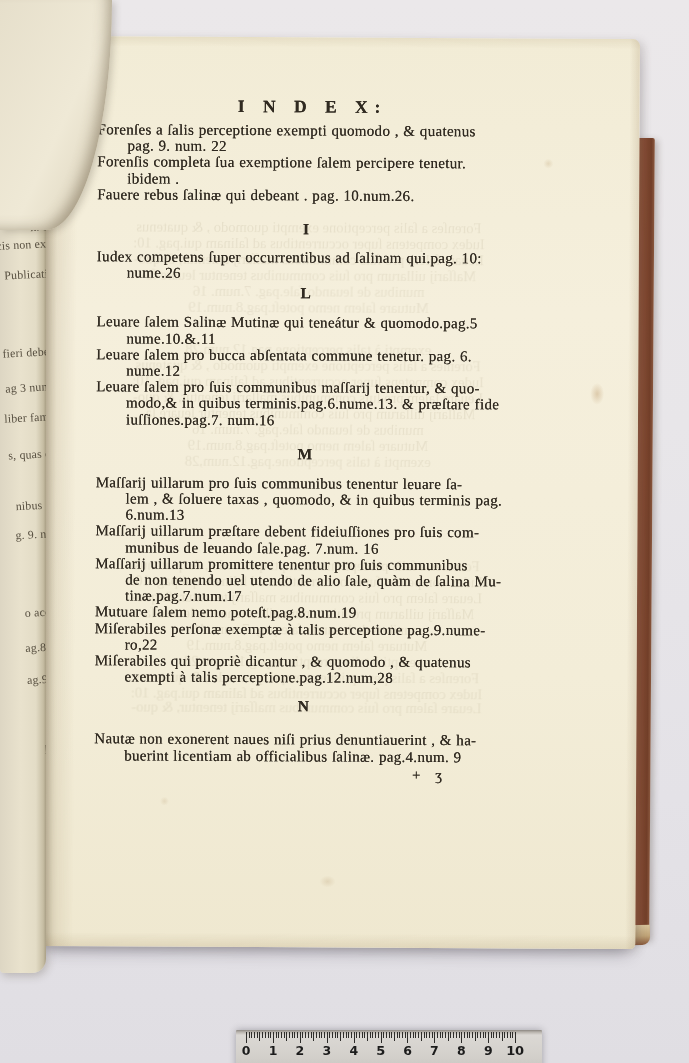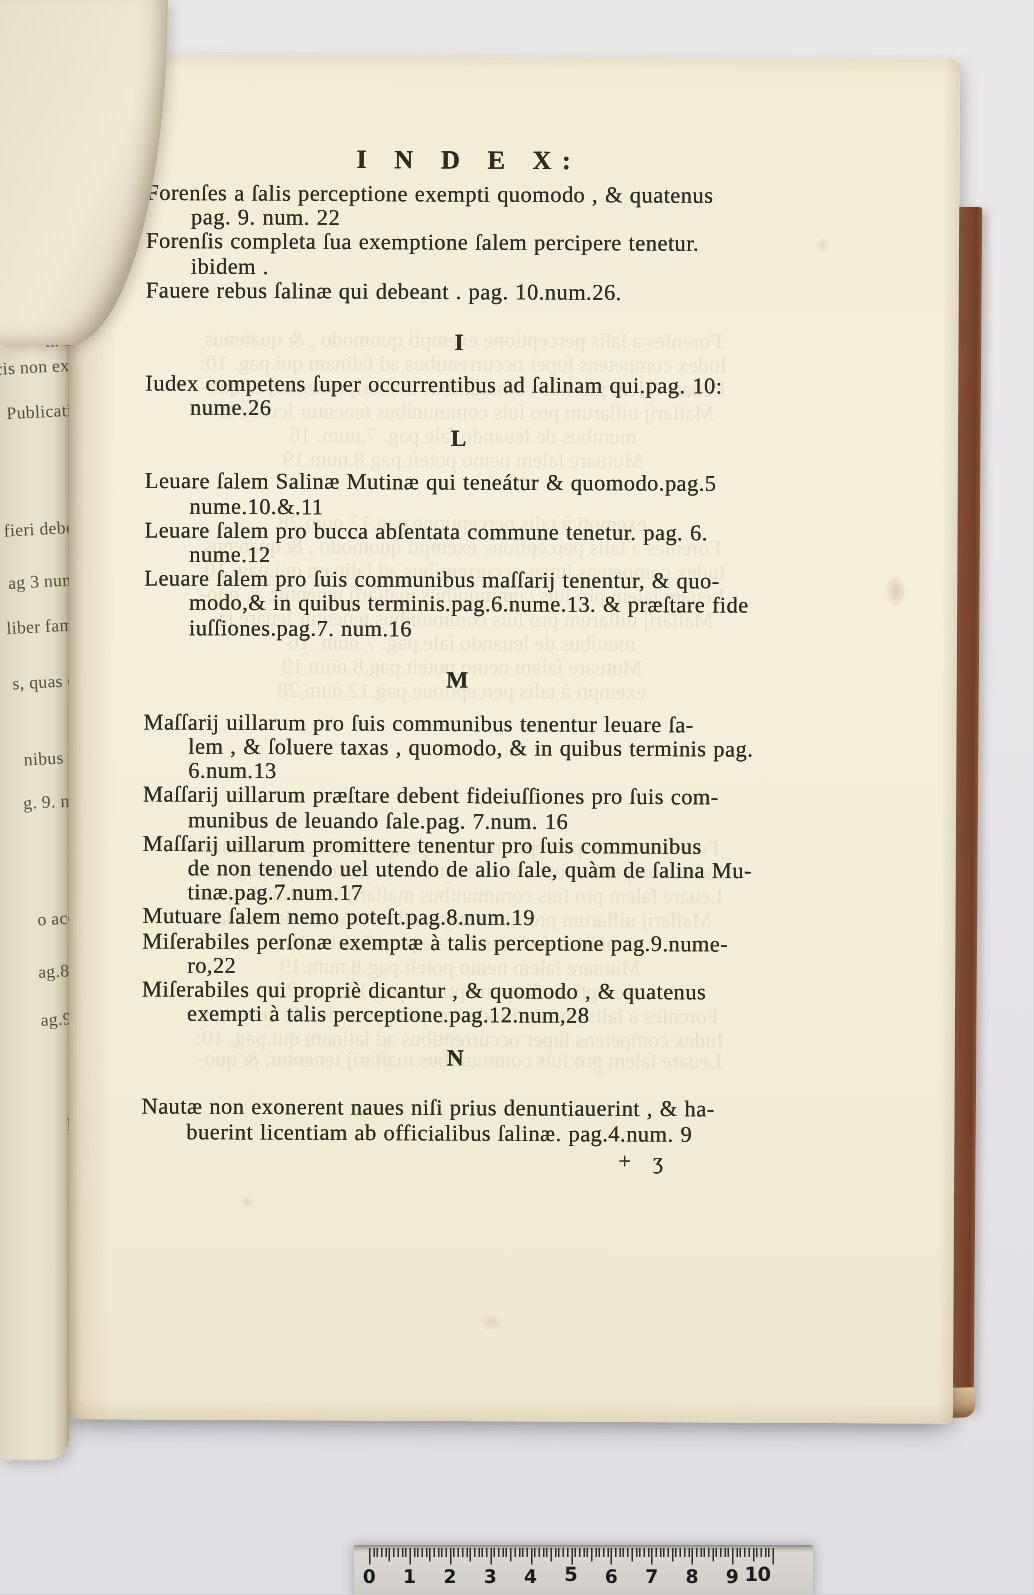--- a/index.html
+++ b/index.html
@@ -342,17 +342,17 @@
         <div class="ruler-number" style="left: 10px;">0</div>
         <div class="ruler-number" style="left: 36.9px;">1</div>
         <div class="ruler-number" style="left: 63.8px;">2</div>
         <div class="ruler-number" style="left: 90.7px;">3</div>
         <div class="ruler-number" style="left: 117.6px;">4</div>
         <div class="ruler-number major" style="left: 144.5px;">5</div>
         <div class="ruler-number" style="left: 171.4px;">6</div>
         <div class="ruler-number" style="left: 198.3px;">7</div>
         <div class="ruler-number" style="left: 225.2px;">8</div>
         <div class="ruler-number" style="left: 252.1px;">9</div>
-        <div class="ruler-number major" style="left: 269px;">10</div>
+        <div class="ruler-number major" style="left: 279px;">10</div>
       </div>
   </div>
 
 </div>
 
 </body></html>

